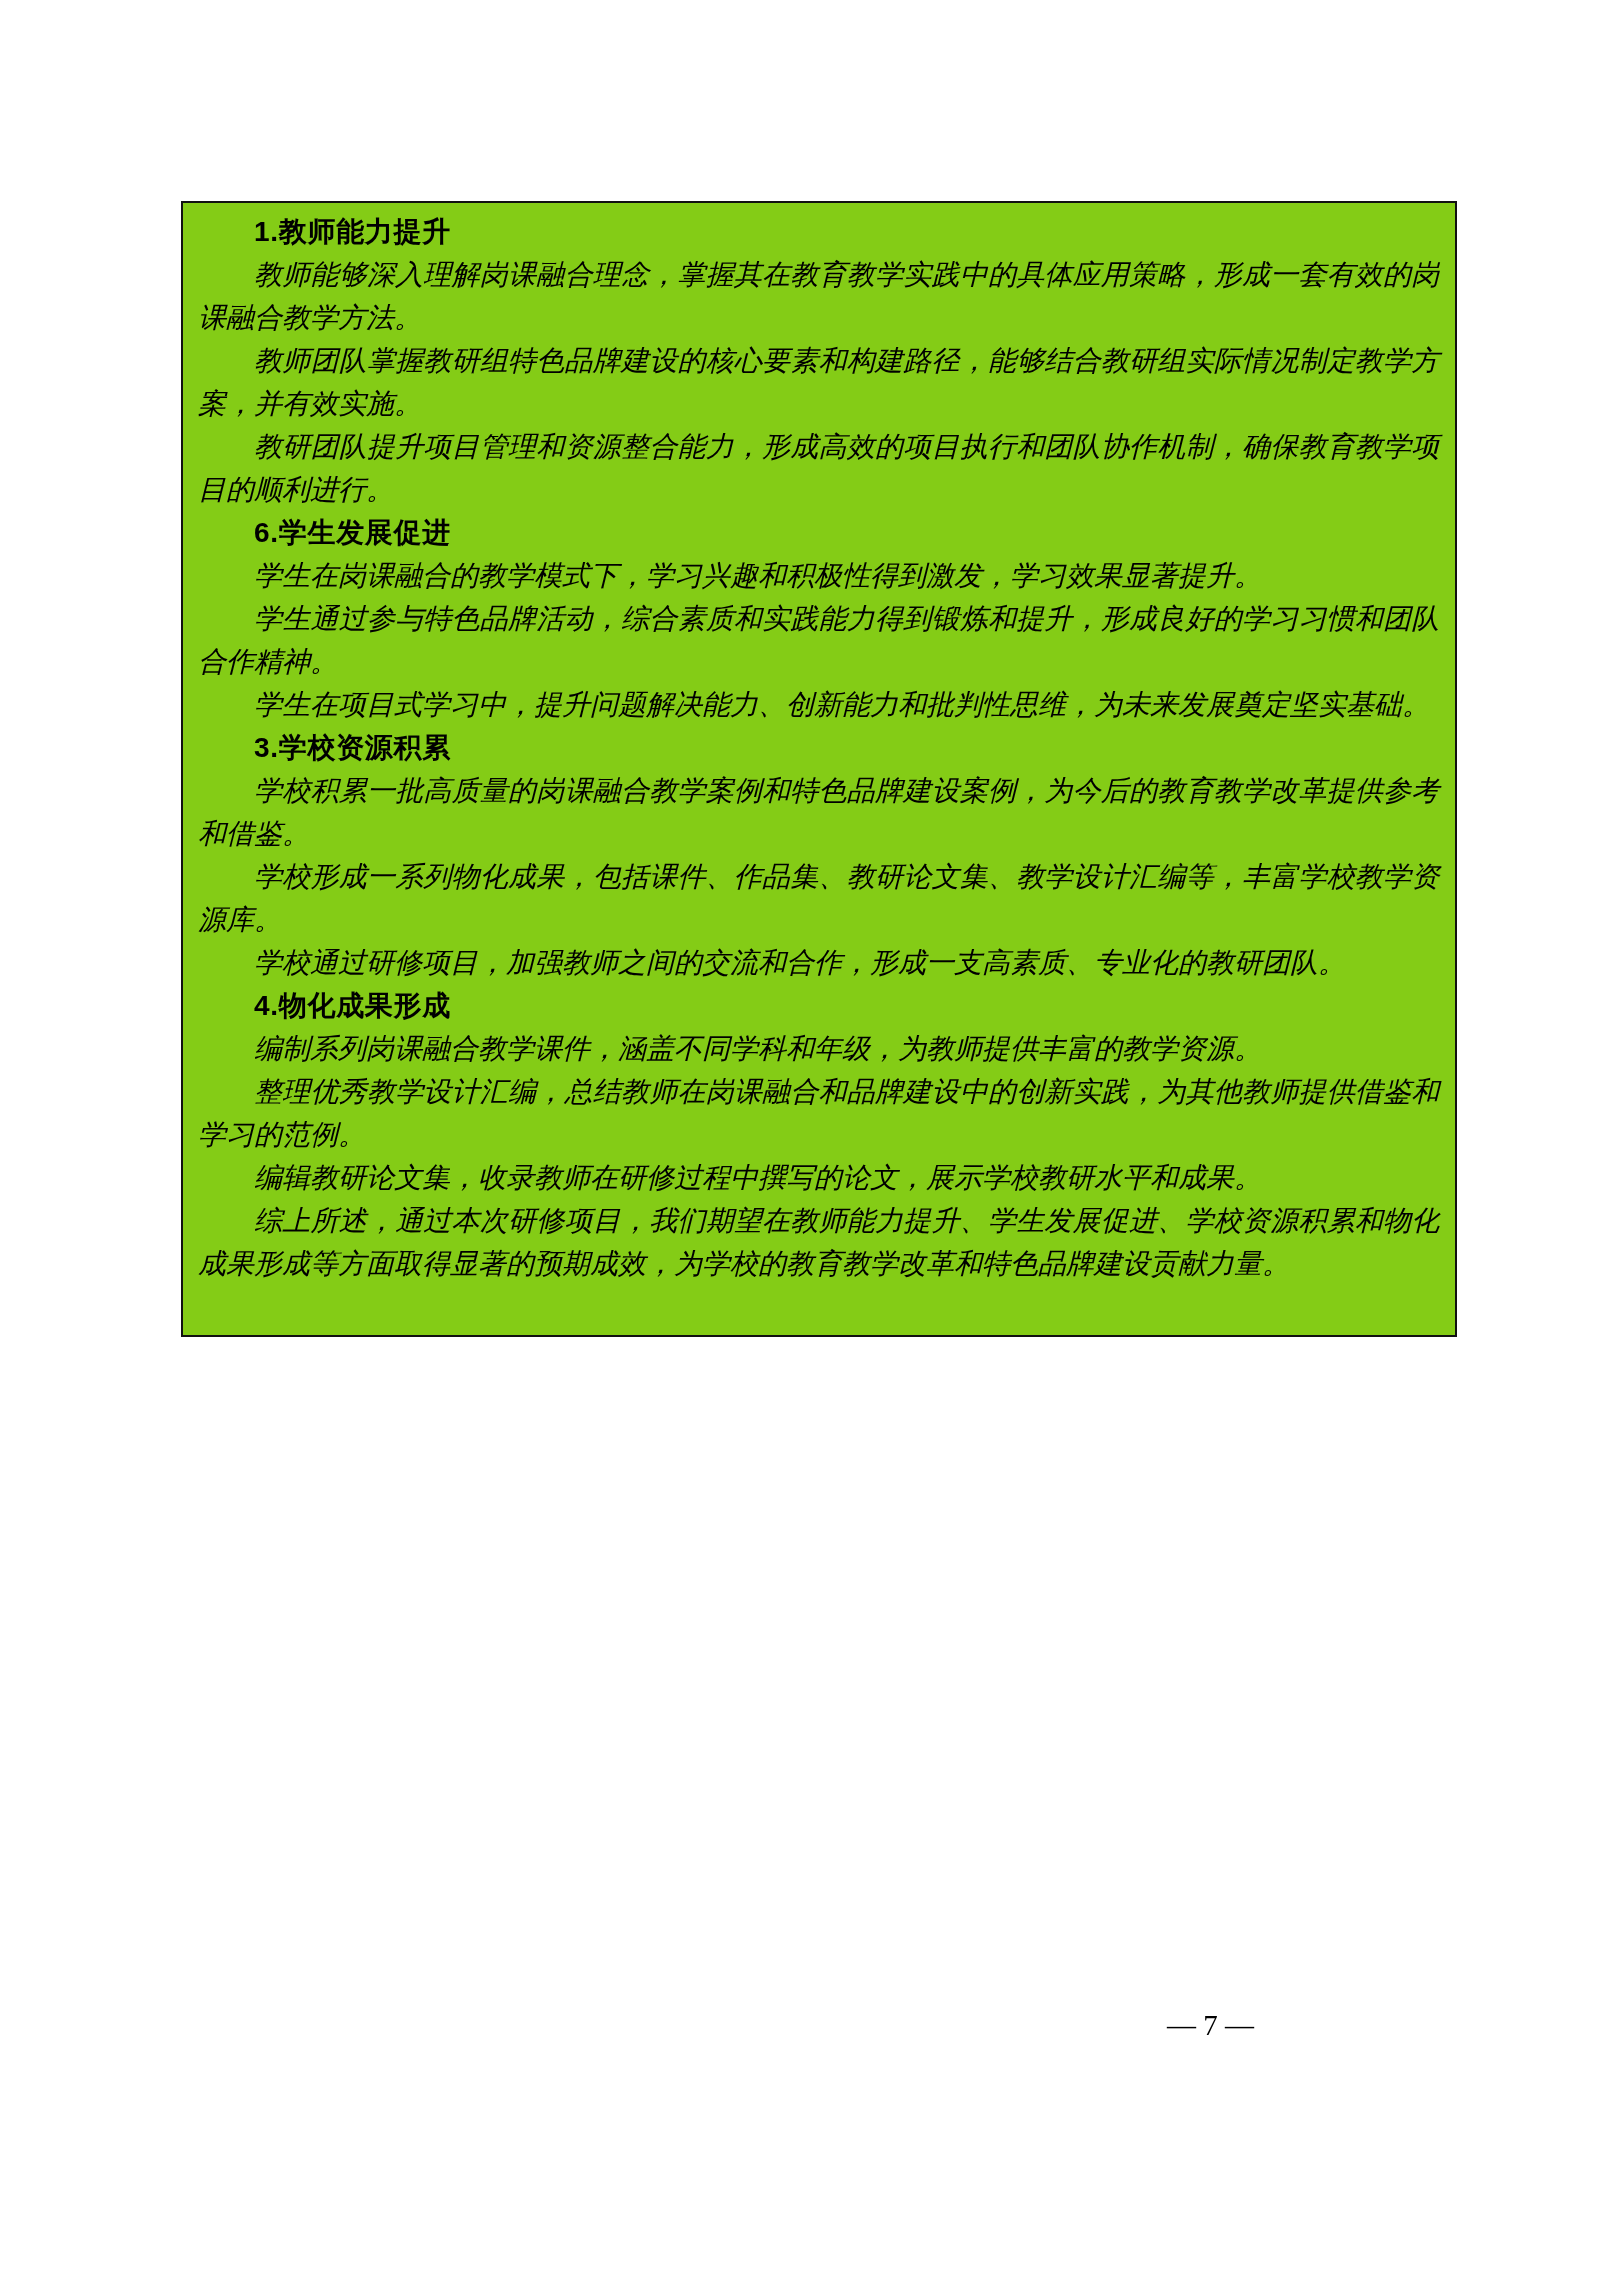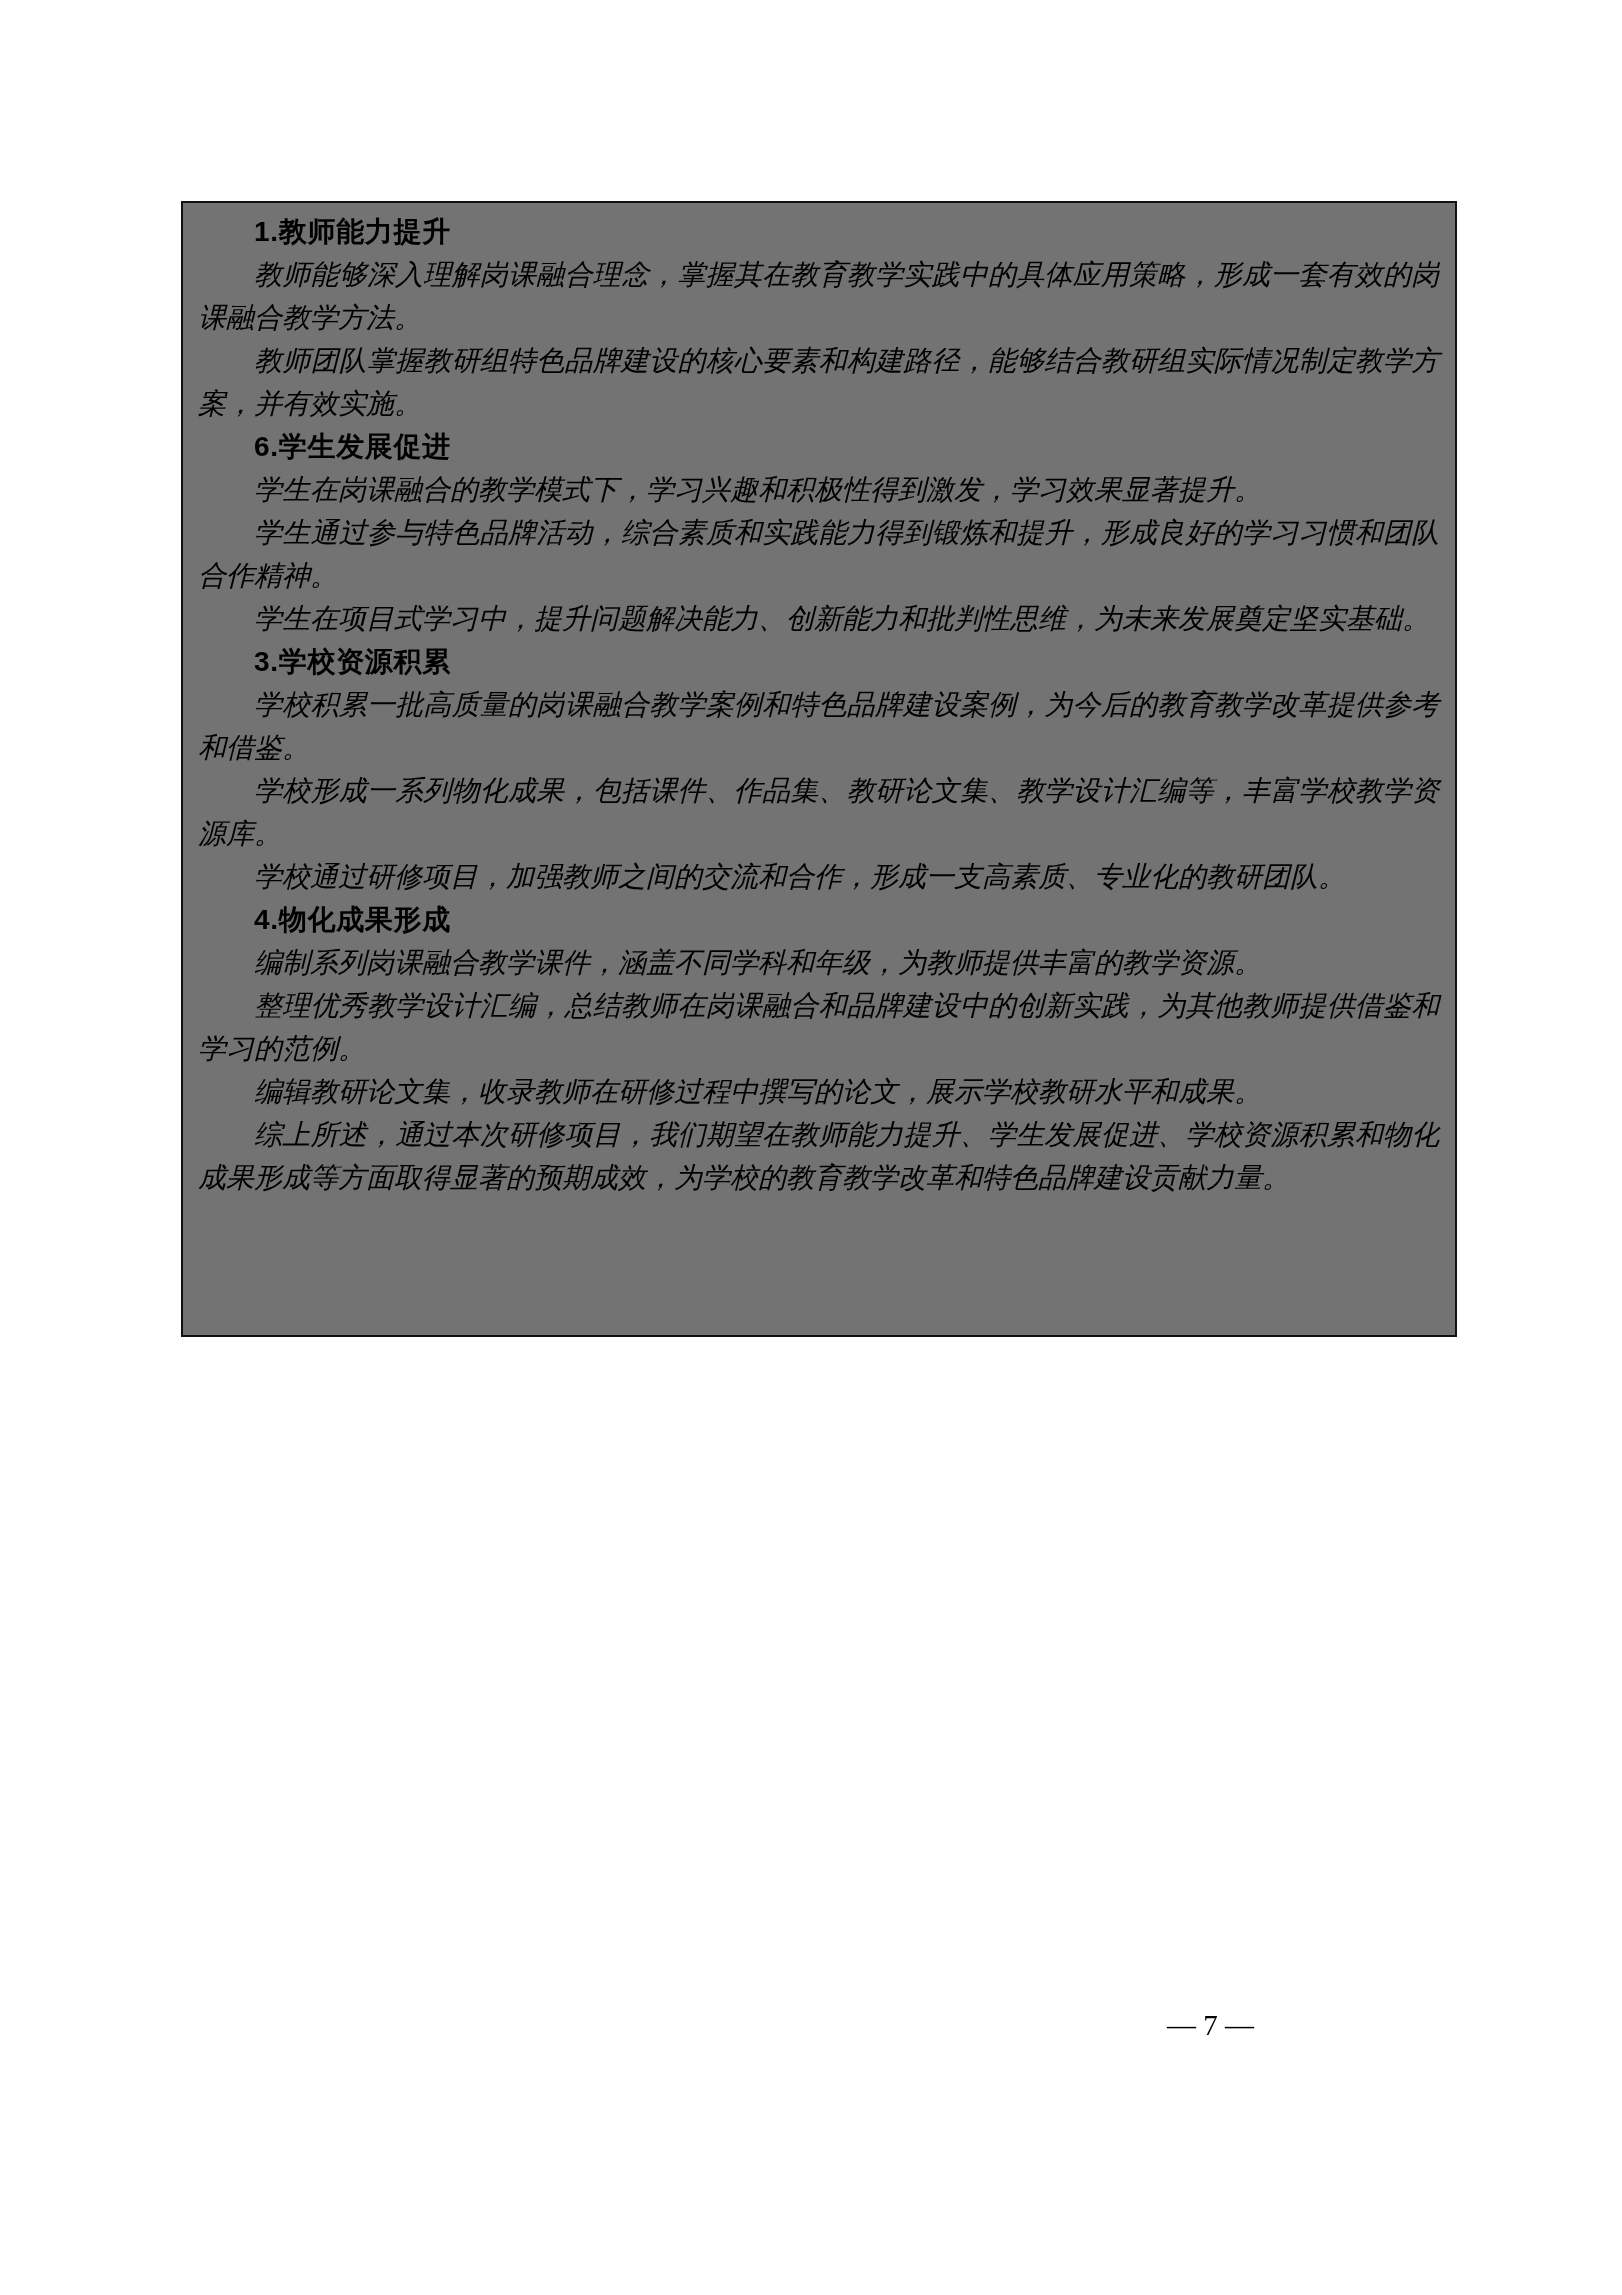--- a/index.html
+++ b/index.html
@@ -19,21 +19,21 @@
   .content-box {
     position: absolute;
     left: 181px;
     top: 201px;
     width: 1276px;
     height: 1136px;
     box-sizing: border-box;
     border: 2px solid #111111;
     padding: 7.2px 15.7px 0 15px;
     overflow: hidden;
-    background: #737373;
+    background: #84cc16;
   }
   .paragraph {
     font-size: 28px;
     line-height: 43px;
     text-align: justify;
     text-indent: 2em;
     font-family: "Liberation Serif", serif;
     color: #000000;
     margin: 0;
     font-style: italic;
@@ -62,20 +62,21 @@
   }
 </style>
 </head>
 <body>
 
 <div class="page">
   <div class="content-box" id="content-box">
       <div class="heading">1.教师能力提升</div>
       <div class="paragraph">教师能够深入理解岗课融合理念，掌握其在教育教学实践中的具体应用策略，形成一套有效的岗课融合教学方法。</div>
       <div class="paragraph">教师团队掌握教研组特色品牌建设的核心要素和构建路径，能够结合教研组实际情况制定教学方案，并有效实施。</div>
+      <div class="paragraph">教研团队提升项目管理和资源整合能力，形成高效的项目执行和团队协作机制，确保教育教学项目的顺利进行。</div>
       <div class="heading">6.学生发展促进</div>
       <div class="paragraph">学生在岗课融合的教学模式下，学习兴趣和积极性得到激发，学习效果显著提升。</div>
       <div class="paragraph">学生通过参与特色品牌活动，综合素质和实践能力得到锻炼和提升，形成良好的学习习惯和团队合作精神。</div>
       <div class="paragraph">学生在项目式学习中，提升问题解决能力、创新能力和批判性思维，为未来发展奠定坚实基础。</div>
       <div class="heading">3.学校资源积累</div>
       <div class="paragraph">学校积累一批高质量的岗课融合教学案例和特色品牌建设案例，为今后的教育教学改革提供参考和借鉴。</div>
       <div class="paragraph">学校形成一系列物化成果，包括课件、作品集、教研论文集、教学设计汇编等，丰富学校教学资源库。</div>
       <div class="paragraph">学校通过研修项目，加强教师之间的交流和合作，形成一支高素质、专业化的教研团队。</div>
       <div class="heading">4.物化成果形成</div>
       <div class="paragraph">编制系列岗课融合教学课件，涵盖不同学科和年级，为教师提供丰富的教学资源。</div>

